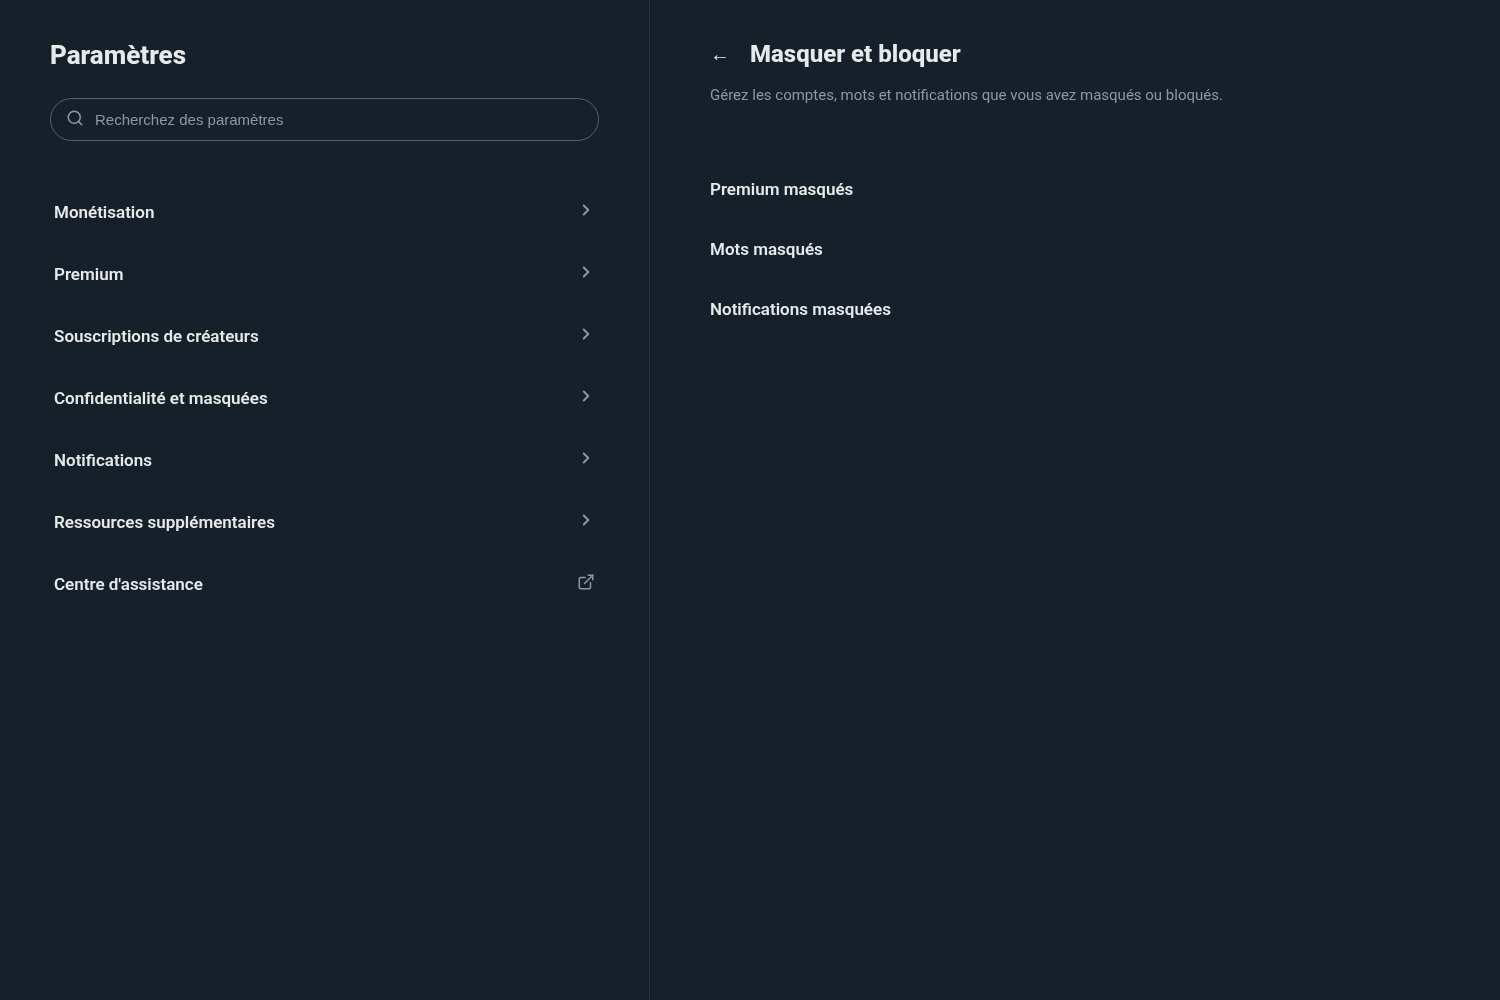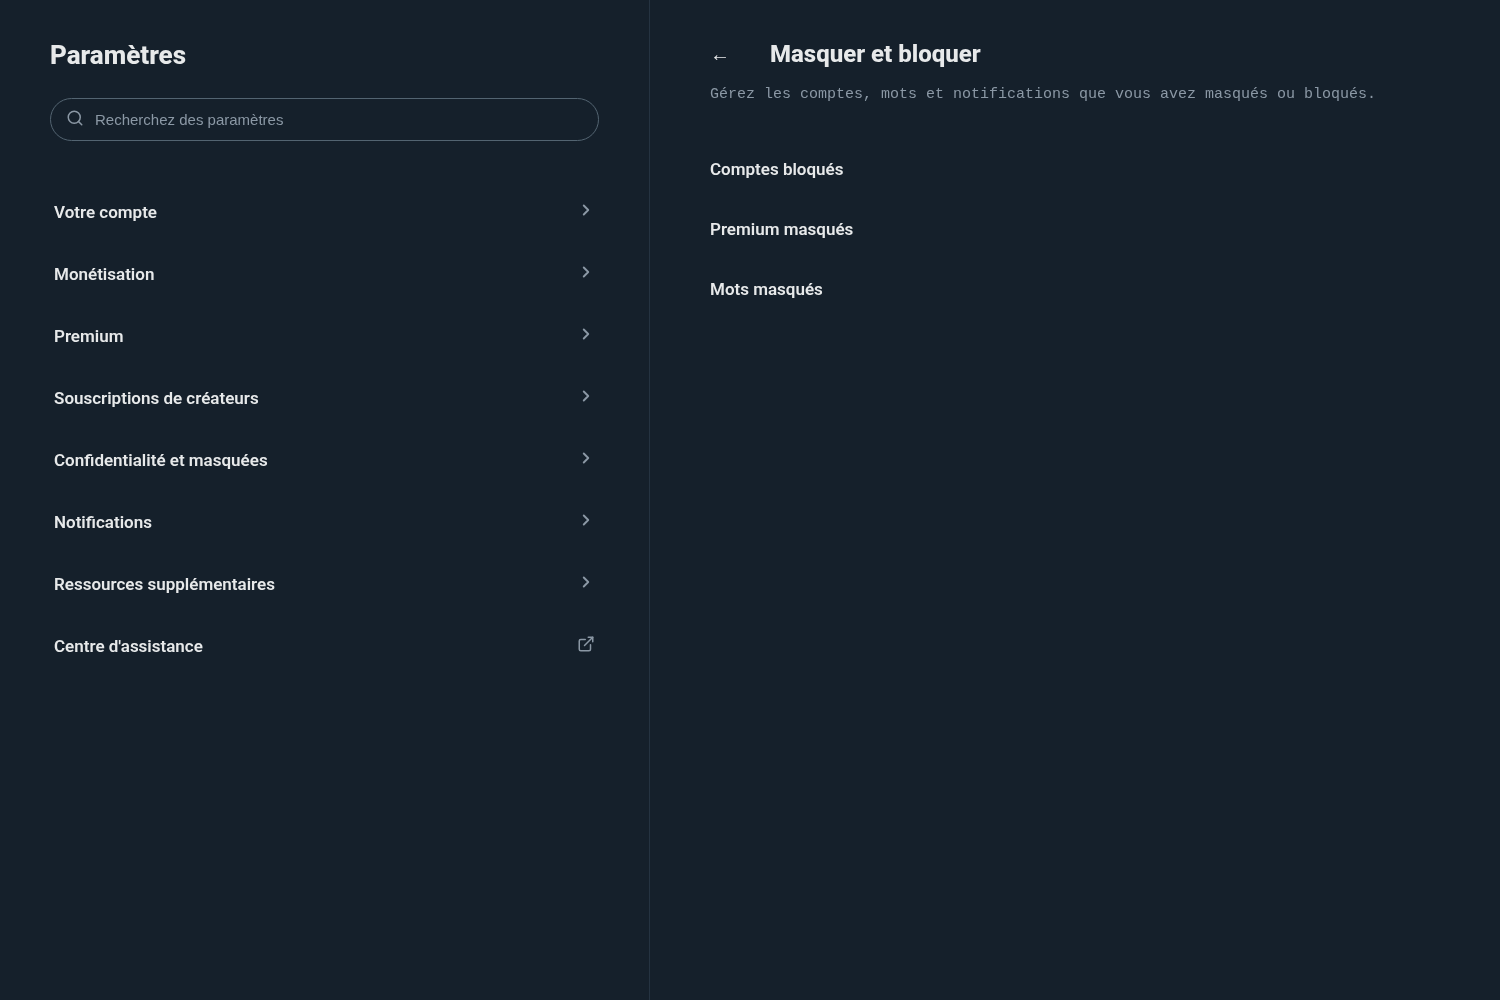--- a/index.html
+++ b/index.html
@@ -105,29 +105,27 @@
     .back-arrow {
       font-size: 20px;
       color: #e7e9ea;
       cursor: pointer;
     }
 
     .right-title {
       font-size: 24px;
       font-weight: 800;
       color: #e7e9ea;
-      margin-left: 20px;
     }
 
     .right-description {
       font-size: 15px;
       color: #8b98a5;
-      margin-bottom: 32px;
+      margin-bottom: 52px;
       line-height: 1.5;
-      font-family: Liberation Mono, monospace;
     }
 
     .right-menu-item {
       padding: 20px 0;
       cursor: pointer;
       border-bottom: none;
     }
 
     .right-menu-label {
       font-size: 17px;
@@ -146,26 +144,20 @@
       <svg width="18" height="18" viewBox="0 0 24 24" fill="none" stroke="#8b98a5" stroke-width="2" stroke-linecap="round" stroke-linejoin="round">
         <circle cx="11" cy="11" r="8"></circle>
         <line x1="21" y1="21" x2="16.65" y2="16.65"></line>
       </svg>
     </span>
     <input class="search-input" type="text" placeholder="Recherchez des paramètres" style="">
   </div>
 
   <nav>
 
-  <div class="menu-item">
-        <span class="menu-item-label">Votre compte</span>
-        <span class="chevron-icon"><svg width="18" height="18" viewBox="0 0 24 24" fill="none" stroke="#8b98a5" stroke-width="2.5" stroke-linecap="round" stroke-linejoin="round">
-            <polyline points="9 18 15 12 9 6"></polyline>
-          </svg></span>
-      </div>
       <div class="menu-item">
         <span class="menu-item-label">Monétisation</span>
         <span class="chevron-icon"><svg width="18" height="18" viewBox="0 0 24 24" fill="none" stroke="#8b98a5" stroke-width="2.5" stroke-linecap="round" stroke-linejoin="round">
             <polyline points="9 18 15 12 9 6"></polyline>
           </svg></span>
       </div>
       <div class="menu-item">
         <span class="menu-item-label">Premium</span>
         <span class="chevron-icon"><svg width="18" height="18" viewBox="0 0 24 24" fill="none" stroke="#8b98a5" stroke-width="2.5" stroke-linecap="round" stroke-linejoin="round">
             <polyline points="9 18 15 12 9 6"></polyline>
@@ -207,17 +199,17 @@
 </div>
 
 <div class="right-panel">
   <div class="right-header">
     <span class="back-arrow">←</span>
     <h2 class="right-title">Masquer et bloquer</h2>
   </div>
   <p class="right-description">Gérez les comptes, mots et notifications que vous avez masqués ou bloqués.</p>
   <div>
 
-  <div class="right-menu-item"><span class="right-menu-label">Comptes bloqués</span></div>
       <div class="right-menu-item"><span class="right-menu-label">Premium masqués</span></div>
       <div class="right-menu-item"><span class="right-menu-label">Mots masqués</span></div>
+      <div class="right-menu-item"><span class="right-menu-label">Notifications masquées</span></div>
     </div>
 </div>
 
 </body></html>

